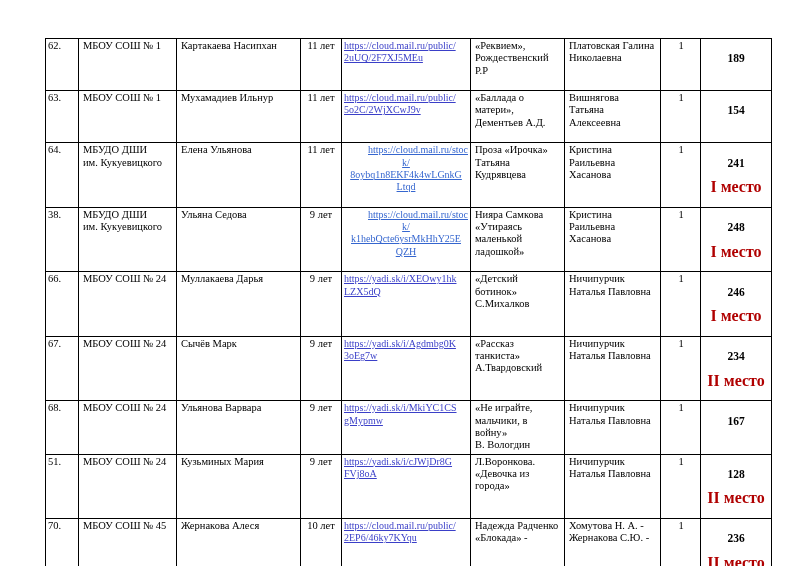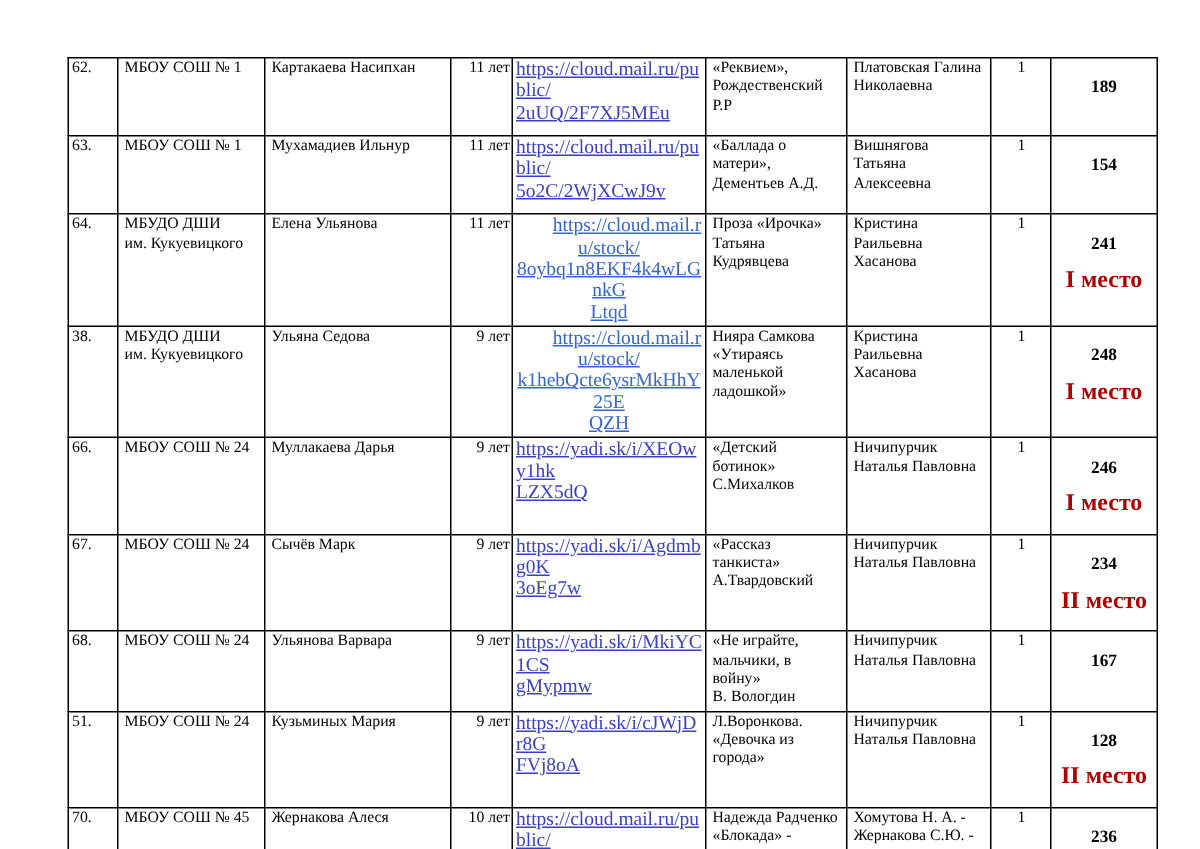--- a/index.html
+++ b/index.html
@@ -17,25 +17,25 @@
   td{
     border:1px solid #000;
     vertical-align:top;
     font-size:10.5px;
     line-height:12.3px;
     padding:1px 3px 2px 4px;
     white-space:pre-line;
     overflow:hidden;
   }
   .c-num{padding-left:2px;margin-top:20px;}
-  .c-age{text-align:right;padding:1px 1px;}
+  .c-age{text-align:center;padding:1px 1px;}
   .c-link{padding:1px 2px;}
   .c-link a{
     color:var(--link,#3a3fc8);
-    font-size:13px;
+    font-size:10px;
     line-height:12.3px;
     word-break:break-all;
     white-space:pre-line;
   }
   .c-link a.stock{color:var(--link-stock,#3566cf);margin-left:24px;}
   tr.link-center .c-link{text-align:center;}
   .c-count{text-align:center;}
   .c-score{text-align:center;padding:1px 2px;}
   .score{font-weight:bold;font-size:11.5px;}
   .place{font-weight:bold;font-size:16px;color:var(--place,#b00000);}

